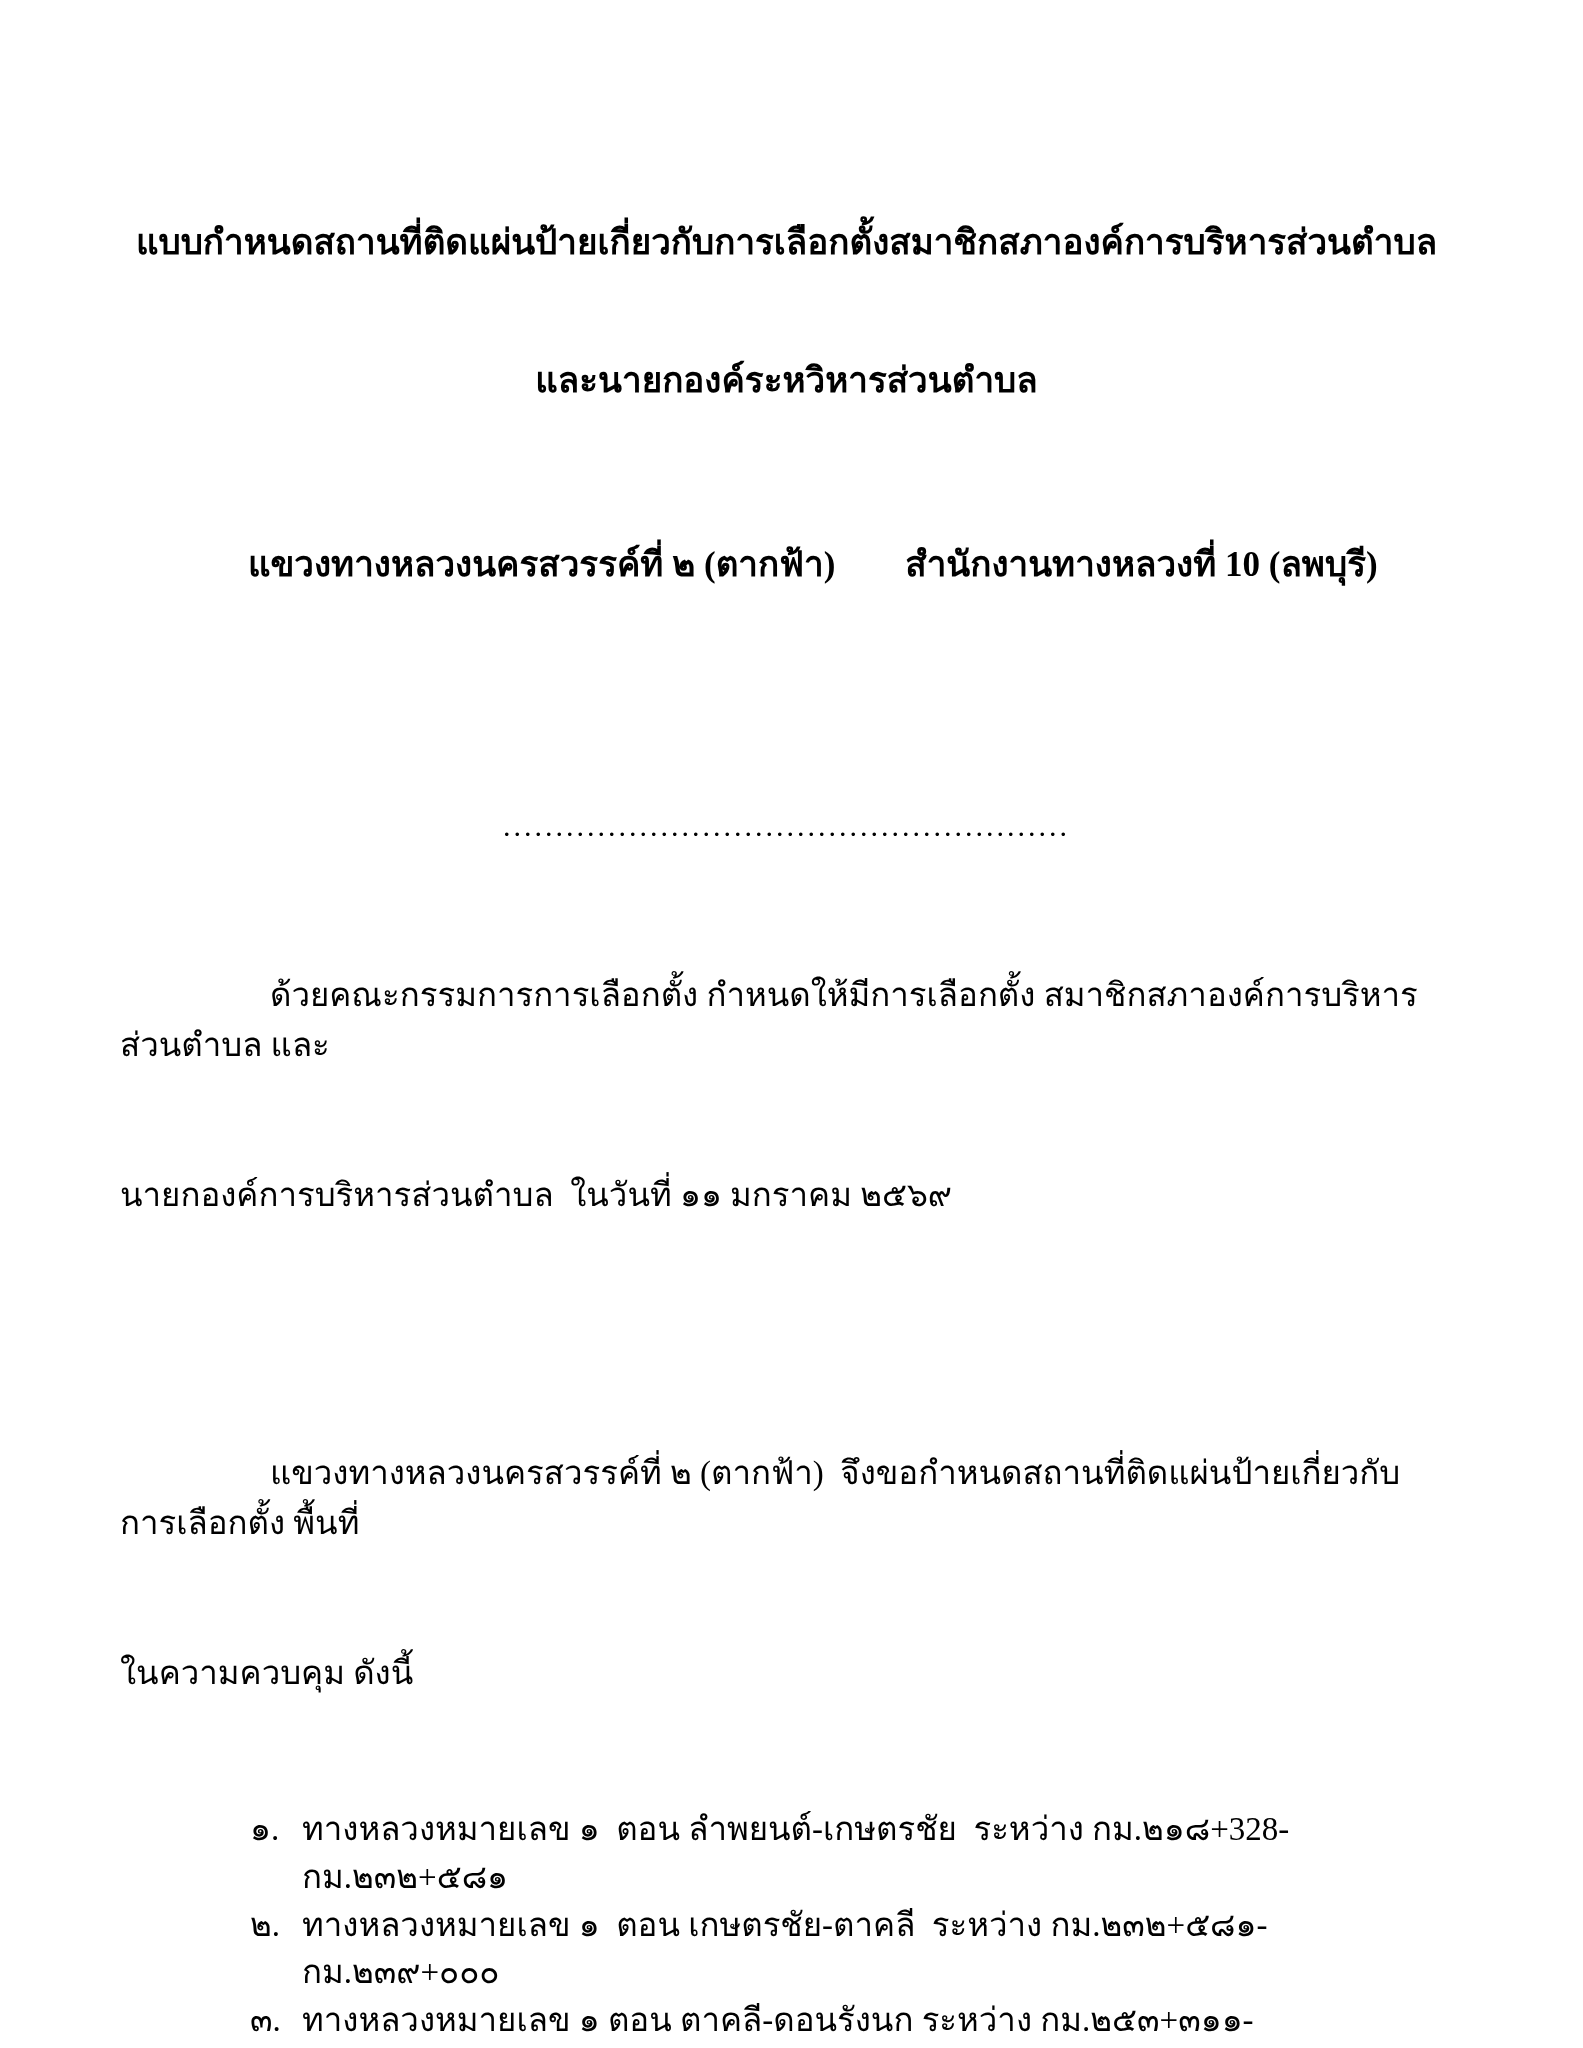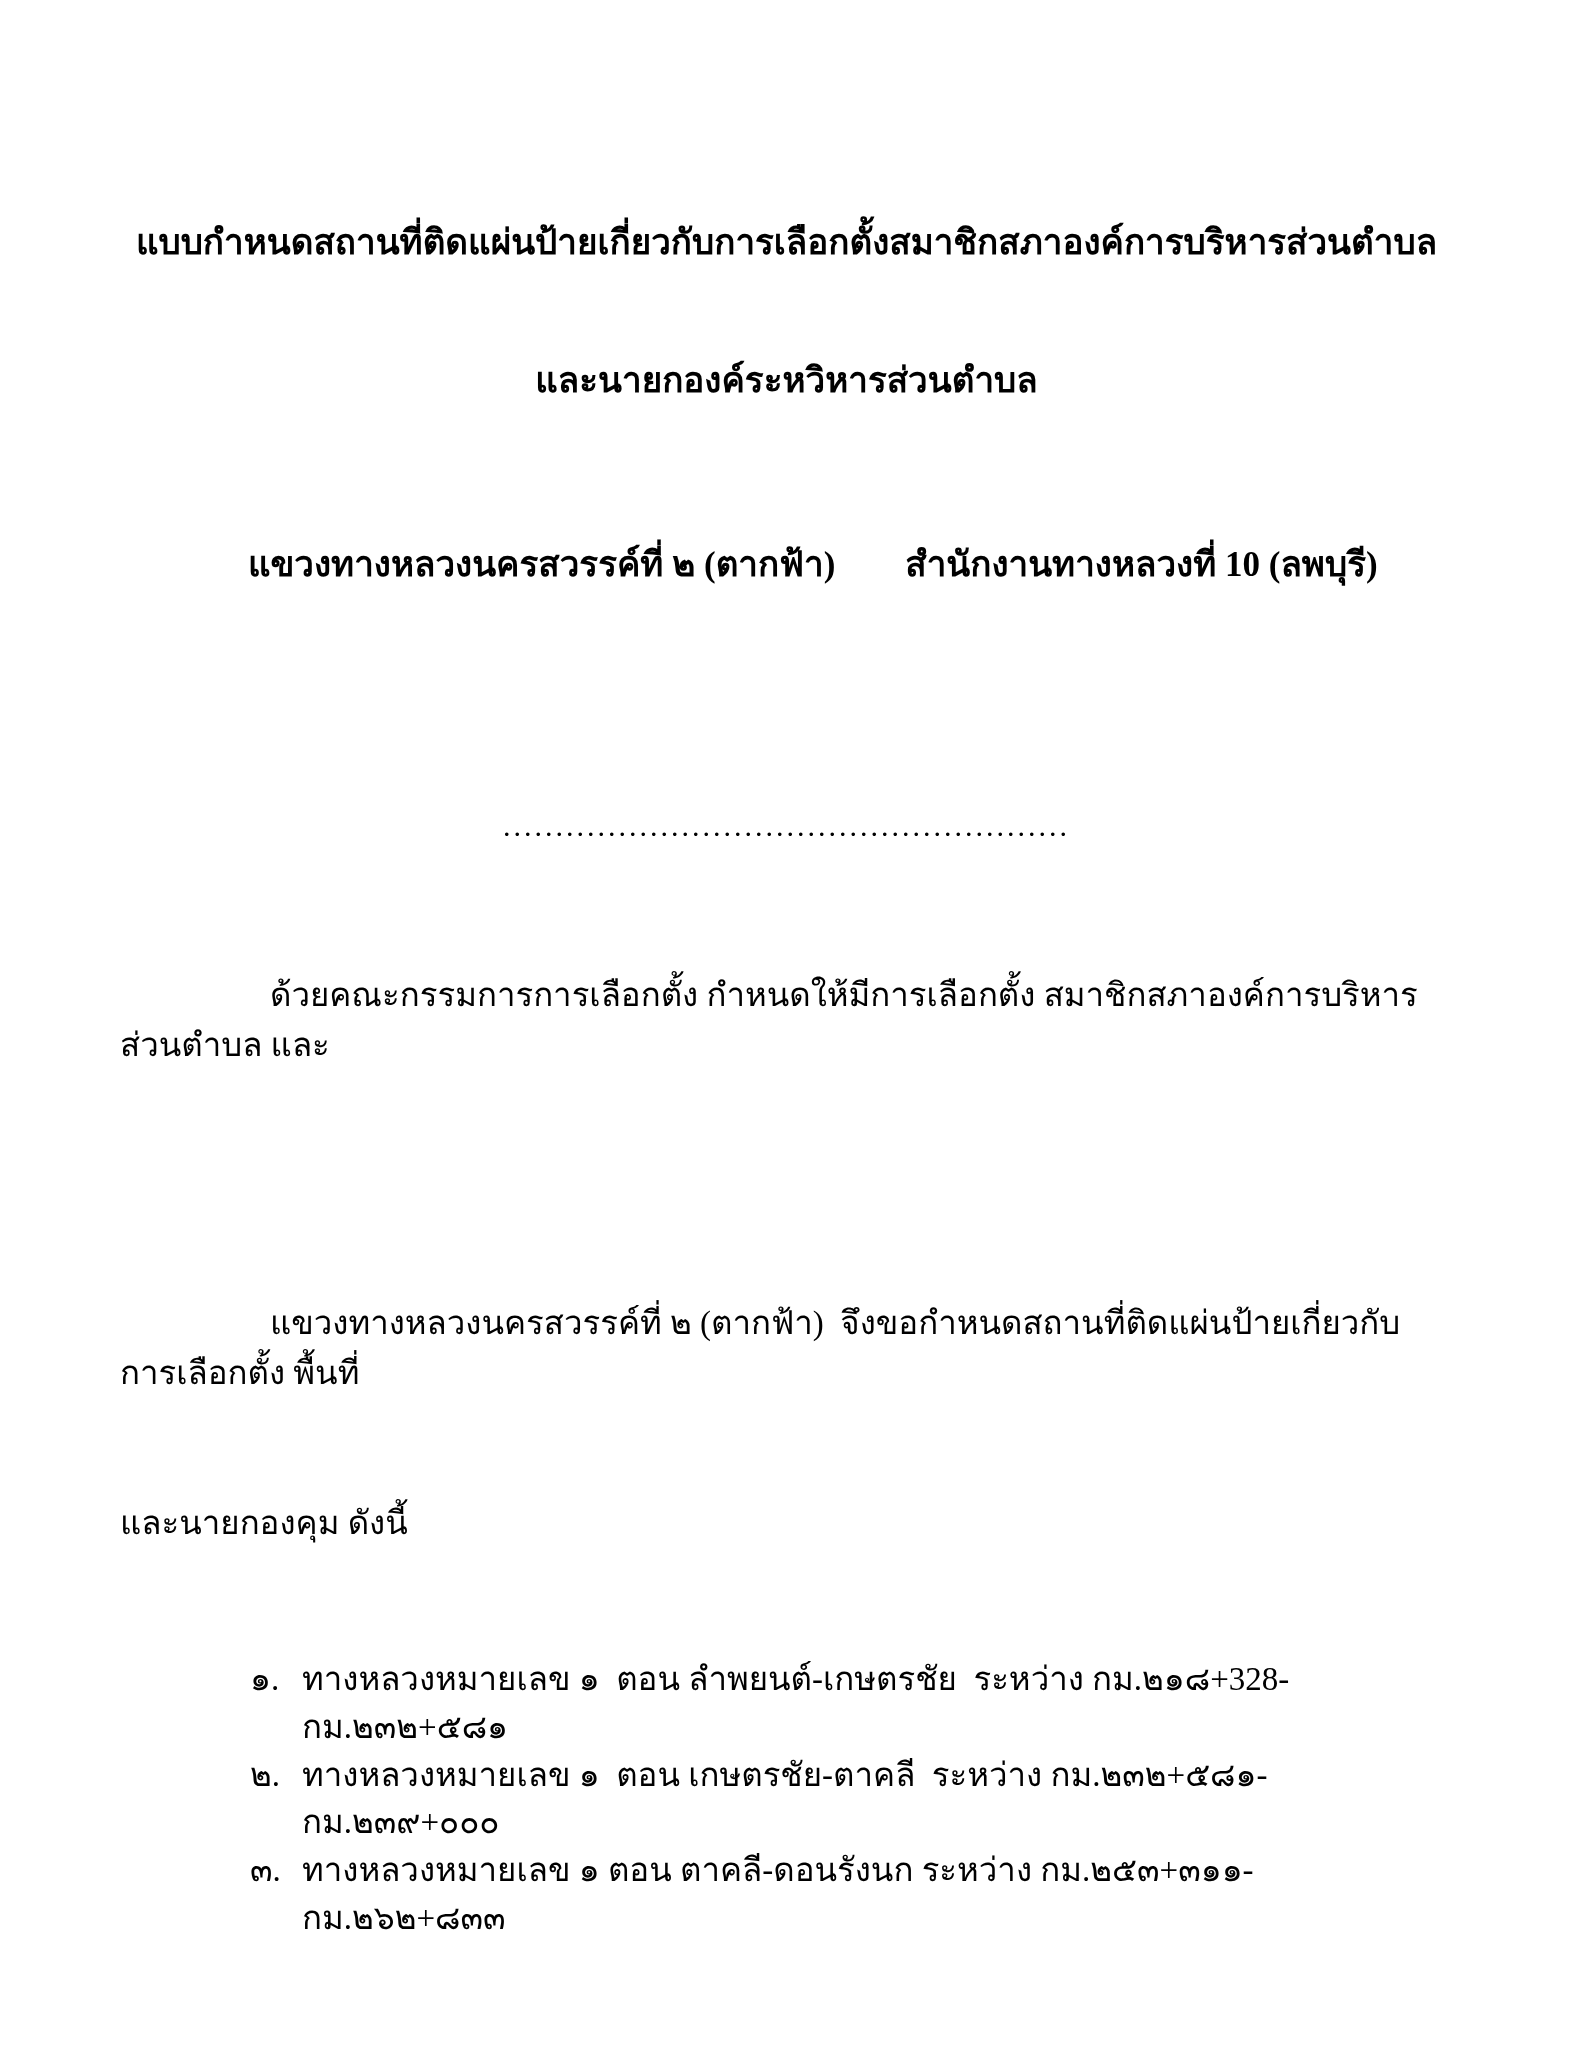--- a/index.html
+++ b/index.html
@@ -88,25 +88,26 @@
         <span>แขวงทางหลวงนครสวรรค์ที่ ๒ (ตากฟ้า)</span>
         <span>สำนักงานทางหลวงที่ 10 (ลพบุรี)</span>
       </span>
     </div>
   </div>
 
   <div class="dots">......................................................</div>
 
   <div class="par">
     <div class="indent">ด้วยคณะกรรมการการเลือกตั้ง กำหนดให้มีการเลือกตั้ง สมาชิกสภาองค์การบริหารส่วนตำบล และ</div>
+    <div>นายกองค์การบริหารส่วนตำบล  ในวันที่ ๑๑ มกราคม ๒๕๖๙</div>
   </div>
 
   <div class="par">
     <div class="indent">แขวงทางหลวงนครสวรรค์ที่ ๒ (ตากฟ้า)  จึงขอกำหนดสถานที่ติดแผ่นป้ายเกี่ยวกับการเลือกตั้ง พื้นที่</div>
-    <div>และนายกองคุม ดังนี้</div>
+    <div>ในความควบคุม ดังนี้</div>
   </div>
 
   <div class="list" id="highway-list">
   <div class="item">
     <span class="no">๑.</span>
     <span class="txt">ทางหลวงหมายเลข ๑  ตอน ลำพยนต์-เกษตรชัย  ระหว่าง กม.๒๑๘+328-กม.๒๓๒+๕๘๑</span>
   </div>
 
   <div class="item">
     <span class="no">๒.</span>

